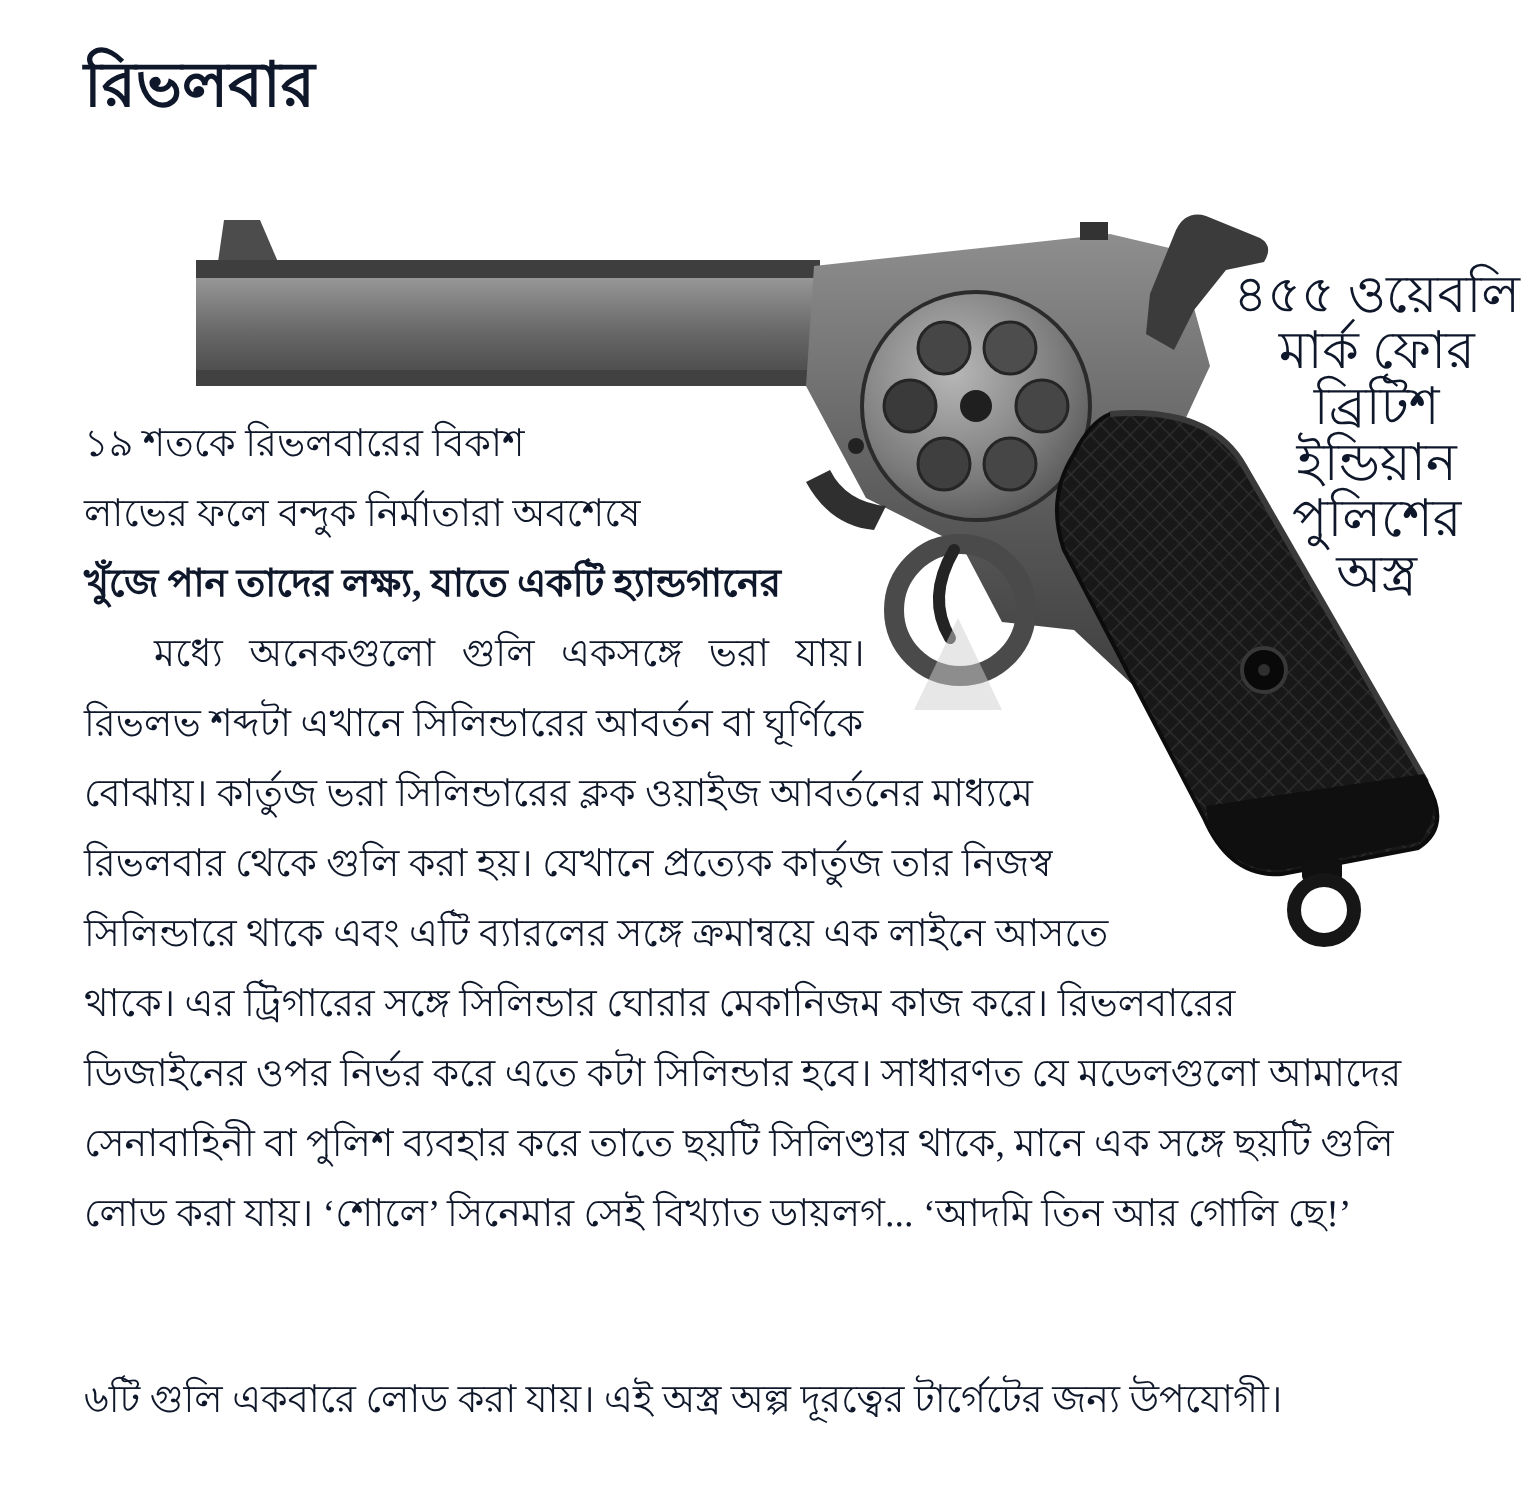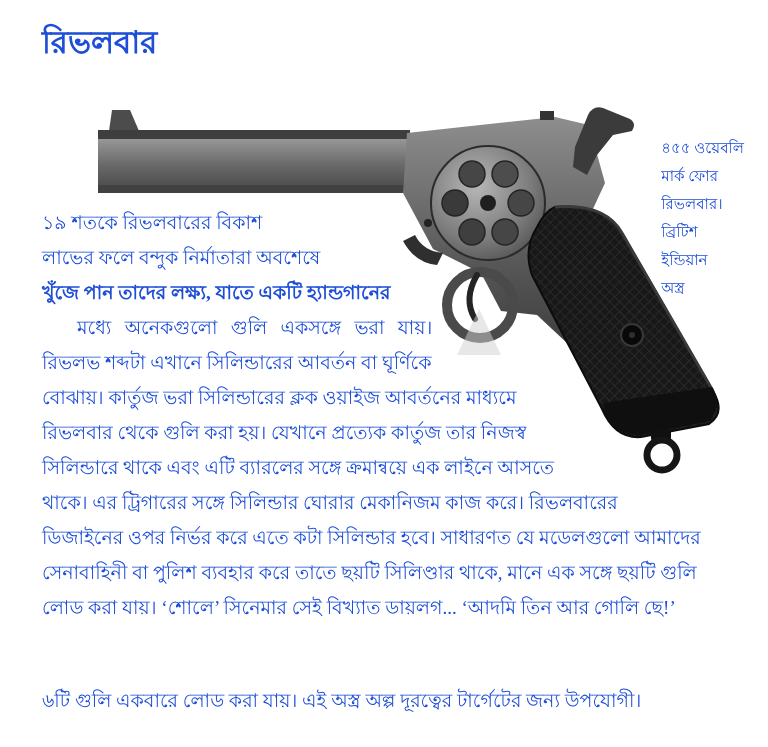--- a/index.html
+++ b/index.html
@@ -2,32 +2,32 @@
 <html><head>
 <meta charset="utf-8">
 <style>
   html,body{margin:0;padding:0;background:#ffffff;}
   .page{
     position:relative;
     width:768px;height:747px;
     background:#ffffff;
     overflow:hidden;
     font-family:"Liberation Serif", serif;
-    color:#1d4ed8;
+    color:#0f172a;
   }
   .page-title{
     position:absolute;left:42px;top:24px;
     font-size:31px;font-weight:bold;line-height:1.2;
     white-space:nowrap;margin:0;
   }
   .figure{position:absolute;left:85px;top:103px;width:635px;height:397px;}
   .figure svg{display:block;width:100%;height:100%;}
   .caption{
-    position:absolute;right:24px;top:134px;
-    text-align:left;font-size:15px;line-height:28px;
+    position:absolute;right:8px;top:134px;
+    text-align:center;font-size:26px;line-height:28px;
   }
   .caption .cap-line{white-space:nowrap;}
   .bline{
     position:absolute;white-space:nowrap;
     font-size:19px;line-height:30px;
   }
   .justify-wide{word-spacing:0.45em;margin-left:35px;}
   
   .l0{left:42px;top:208px;}
   .l1{left:42px;top:243px;text-align:center;}
@@ -123,23 +123,23 @@
         <circle cx="577" cy="352" r="15" fill="none" stroke="#161616" stroke-width="7"></circle>
       </g>
 
       <path d="M394,206 L416,252 L372,252 Z" fill="#cfcfcf" opacity="0.5"></path>
     </svg>
   </div>
 
   <div class="caption">
     <div class="cap-line">৪৫৫ ওয়েবলি</div>
     <div class="cap-line">মার্ক ফোর</div>
-    <div class="cap-line">রিভলবার।</div>
     <div class="cap-line">ব্রিটিশ</div>
     <div class="cap-line">ইন্ডিয়ান</div>
+    <div class="cap-line">পুলিশের</div>
     <div class="cap-line">অস্ত্র</div>
   </div>
 
   <div class="bline l0">১৯ শতকে রিভলবারের বিকাশ</div>
   <div class="bline l1">লাভের ফলে বন্দুক নির্মাতারা অবশেষে</div>
   <div class="bline l2">খুঁজে পান তাদের লক্ষ্য, যাতে একটি হ্যান্ডগানের</div>
   <div class="bline l3 justify-wide">মধ্যে অনেকগুলো গুলি একসঙ্গে ভরা যায়।</div>
   <div class="bline l4">রিভলভ শব্দটা এখানে সিলিন্ডারের আবর্তন বা ঘূর্ণিকে</div>
   <div class="bline l5">বোঝায়। কার্তুজ ভরা সিলিন্ডারের ক্লক ওয়াইজ আবর্তনের মাধ্যমে</div>
   <div class="bline l7">সিলিন্ডারে থাকে এবং এটি ব্যারলের সঙ্গে ক্রমান্বয়ে এক লাইনে আসতে</div>

